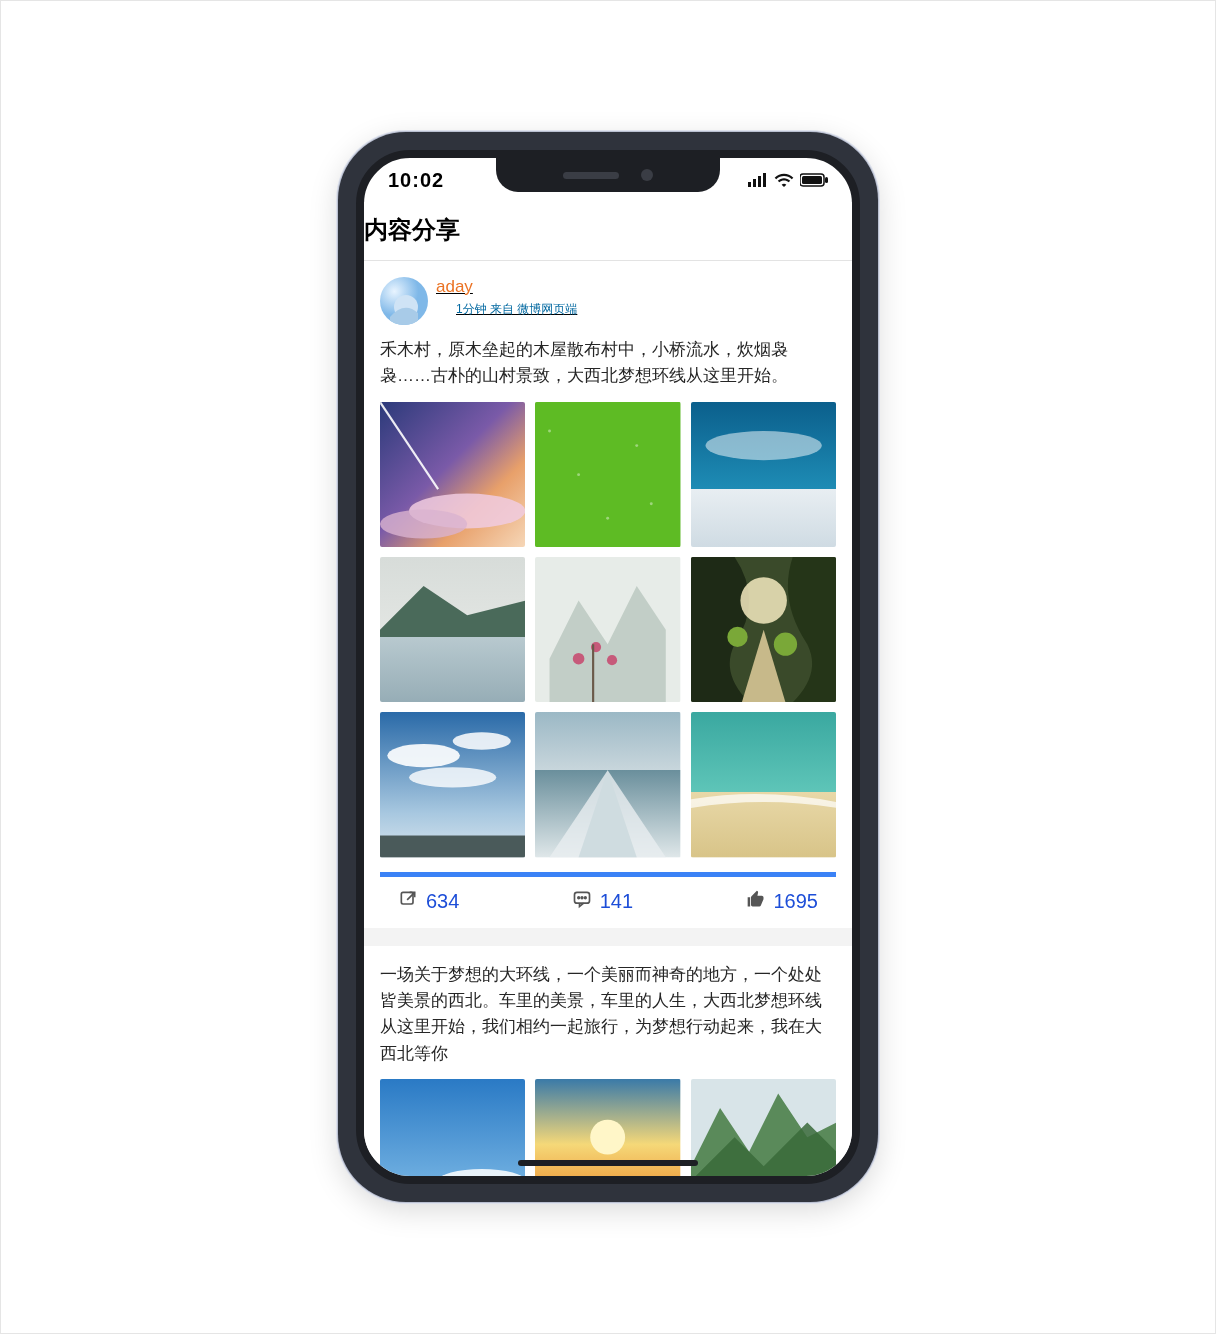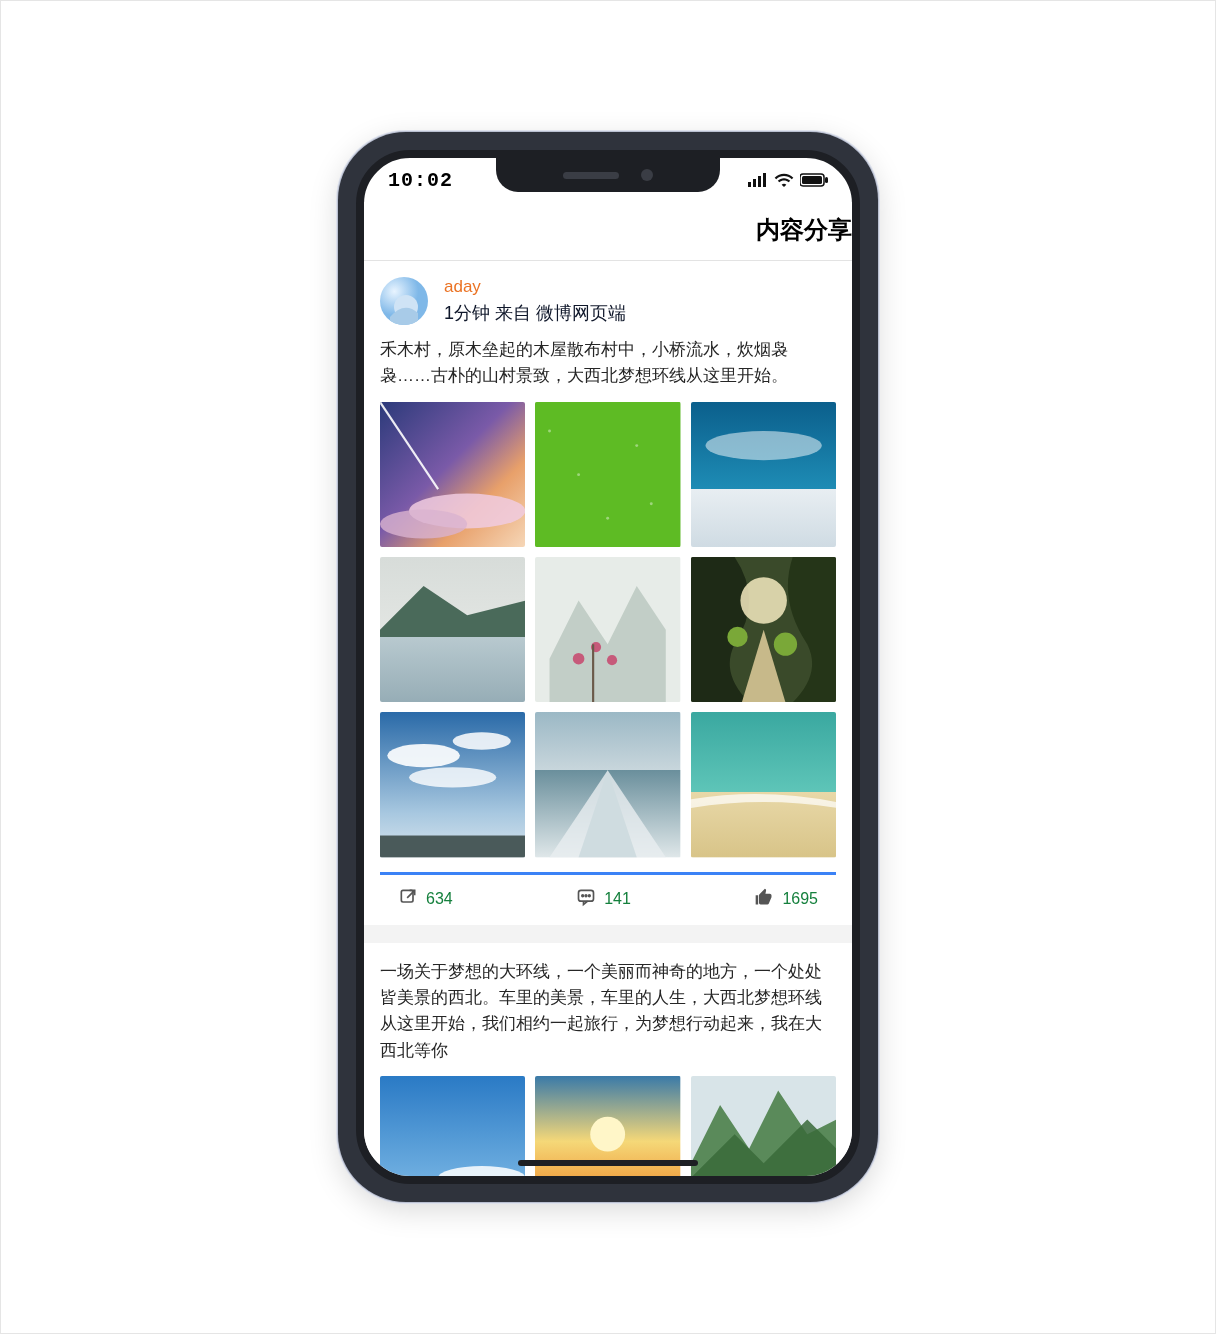--- a/index.html
+++ b/index.html
@@ -45,71 +45,71 @@
   .home-indicator {
     position:absolute; bottom:10px; left:50%; transform:translateX(-50%);
     width:180px; height:6px; background:#1d1f24; border-radius:4px; z-index:40;
   }
   .status-bar {
     position:absolute; top:0; left:0; right:0; height:44px;
     display:flex; justify-content:space-between; align-items:center;
     padding: 0 24px;
     z-index:20; font-weight:600;
   }
-  .status-left { font-size:20px; letter-spacing:1px;font-family:Liberation Mono, monospace; }
+  .status-left { font-size:20px; letter-spacing:1px; }
   .status-right { display:flex; gap:6px; align-items:center; }
   .signal, .wifi, .batt { display:inline-block; }
   .signal svg, .wifi svg, .batt svg { display:block; }
 
   .screen {
     position:absolute; top:0; left:0; right:0; bottom:0;
     overflow:auto;
     scrollbar-width:none;
   }
   .screen::-webkit-scrollbar{display:none;}
 
   .header {
     margin-top:44px;
-    text-align:right;
+    text-align:left;
     font-size:24px; font-weight:700;
     padding: 12px 0 14px;
     border-bottom:1px solid #e3e3e3;
     background:#fff;
   }
 
   .feed { background:#f3f3f3; }
   .card {
     background:#fff;
     padding: 16px 16px 0 16px;
     margin-bottom:18px;
   }
-  .author-row { display:flex; gap:16px; align-items:flex-start; margin-bottom:12px;}
+  .author-row { display:flex; gap:8px; align-items:flex-start; margin-bottom:12px;text-decoration:underline;}
   .avatar {
     width:48px; height:48px; border-radius:50%;
     overflow:hidden; flex:0 0 48px;
     display:flex; align-items:center; justify-content:center;
   }
   .avatar svg { width:48px; height:48px; display:block; }
   .author-info .name { color:#eb7324; font-size:17px; margin-bottom:4px;}
-  .author-info .time { color:#0f172a; font-size:18px;}
+  .author-info .time { color:#0369a1; font-size:12px;margin-left:20px;}
   .content-text { font-size:17px; line-height:1.55; color:#262626; margin-bottom:12px;}
   .grid {
     display:grid; grid-template-columns: repeat(3, 1fr); gap:10px;
     margin-bottom:14px;
   }
   .tile {
     aspect-ratio:1/1; width:100%; border-radius:2px; overflow:hidden;
     position:relative;
   }
   .tile svg { width:100%; height:100%; display:block; }
   .actions {
-    border-top:3px solid #3b82f6;
+    border-top:5px solid #3b82f6;
     display:flex; justify-content:space-between;
     padding:12px 18px 14px;
-    color:#15803d; font-size:16px;
+    color:#1d4ed8; font-size:20px;
   }
   .action { display:flex; align-items:center; gap:8px; cursor:pointer;}
   .action svg { width:20px; height:20px; }
 </style>
 </head>
 <body>
 
 <div class="phone">
   <div class="phone-inset">
     <div class="notch">

